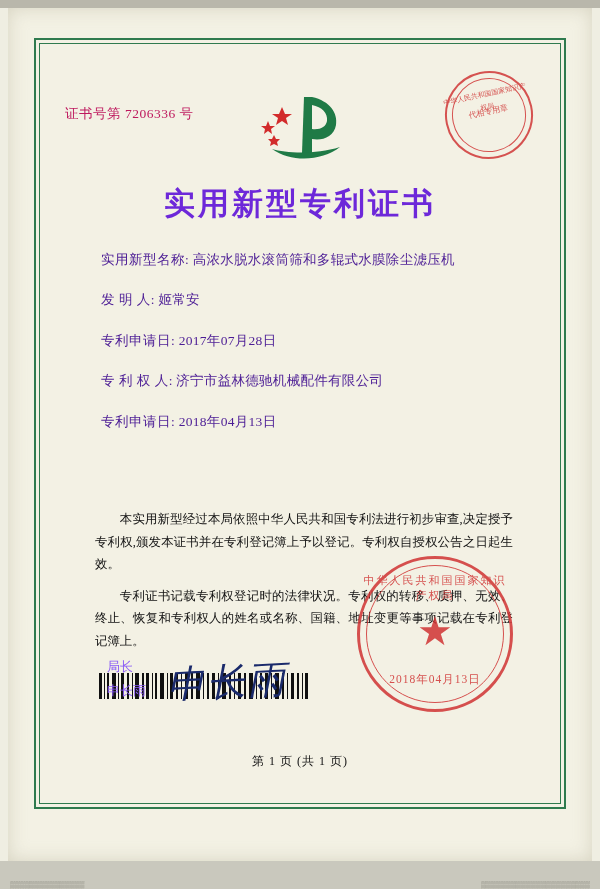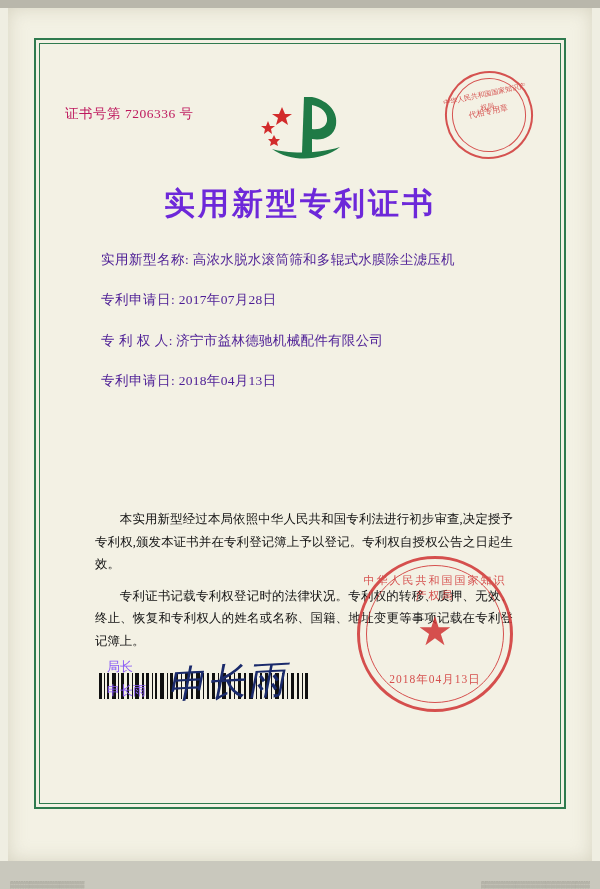--- a/index.html
+++ b/index.html
@@ -188,20 +188,24 @@
           <polygon points="22,44 24,48 28,48 25,51 26,55 22,53 18,55 19,51 16,48 20,48" fill="#d22b2b"></polygon>
         </svg>
       </div>
 
       <div class="title">实用新型专利证书</div>
 
       <div class="fields">
         <div class="field">
           <span class="lab">实用新型名称:</span>
           <span class="val">高浓水脱水滚筒筛和多辊式水膜除尘滤压机</span>
+        </div>
+        <div class="field">
+          <span class="lab">发 明 人:</span>
+          <span class="val">姬常安</span>
         </div>
         <div class="field">
           <span class="lab">专利申请日:</span>
           <span class="val">2017年07月28日</span>
         </div>
         <div class="field">
           <span class="lab">专 利 权 人:</span>
           <span class="val">济宁市益林德驰机械配件有限公司</span>
         </div>
         <div class="field">
@@ -270,20 +274,21 @@
         <div class="star">★</div>
         <div class="date">2018年04月13日</div>
       </div>
 
       <div class="director">
         <div>局长</div>
         <div>申长雨</div>
       </div>
       <div class="signature">申长雨</div>
 
+      <div class="page-no">第 1 页 (共 1 页)</div>
     </div>
   </div>
 
   <div class="scanline-bottom">
     <div class="scan-text">
       <span>▒▒▒▒▒▒▒▒▒▒▒▒▒▒▒</span>
       <span>▒▒▒▒▒▒▒▒▒▒▒▒▒▒▒▒▒▒▒▒▒▒</span>
     </div>
   </div>
 </div>

